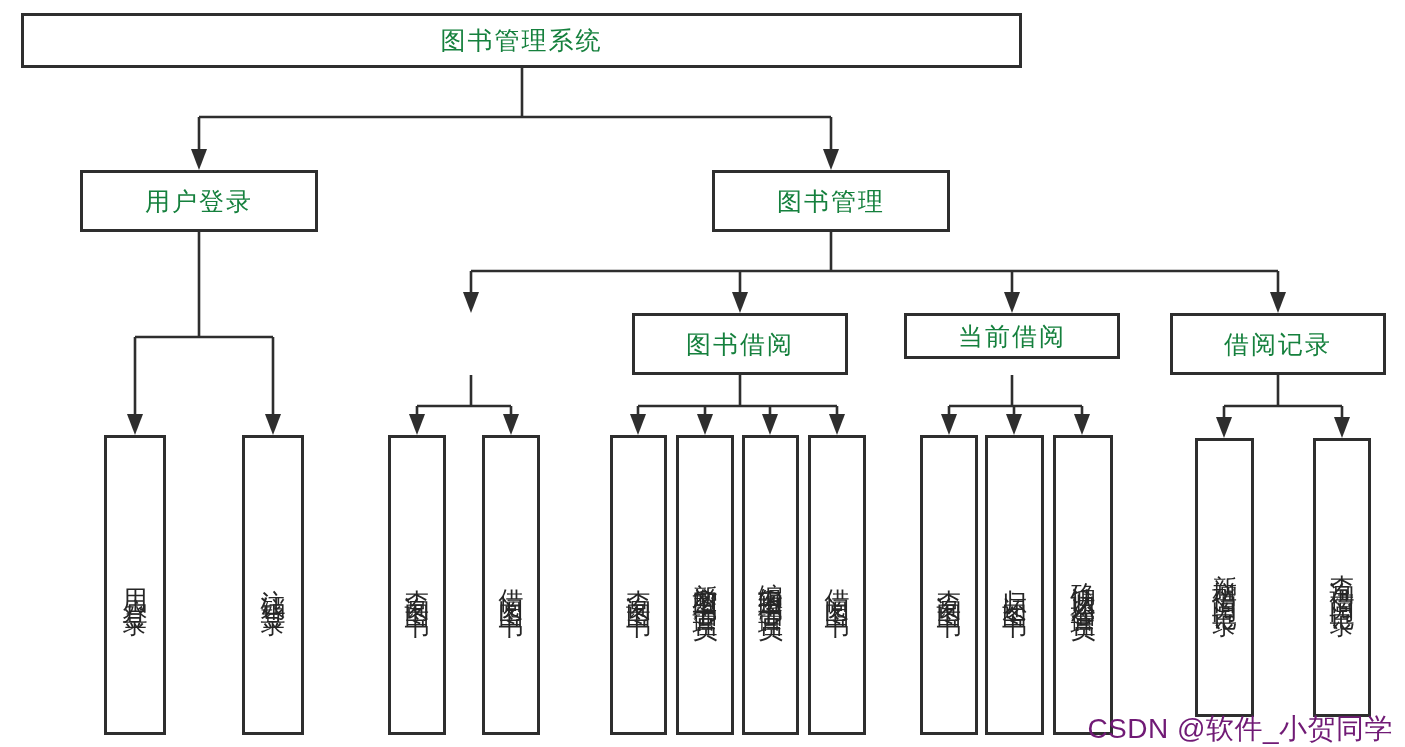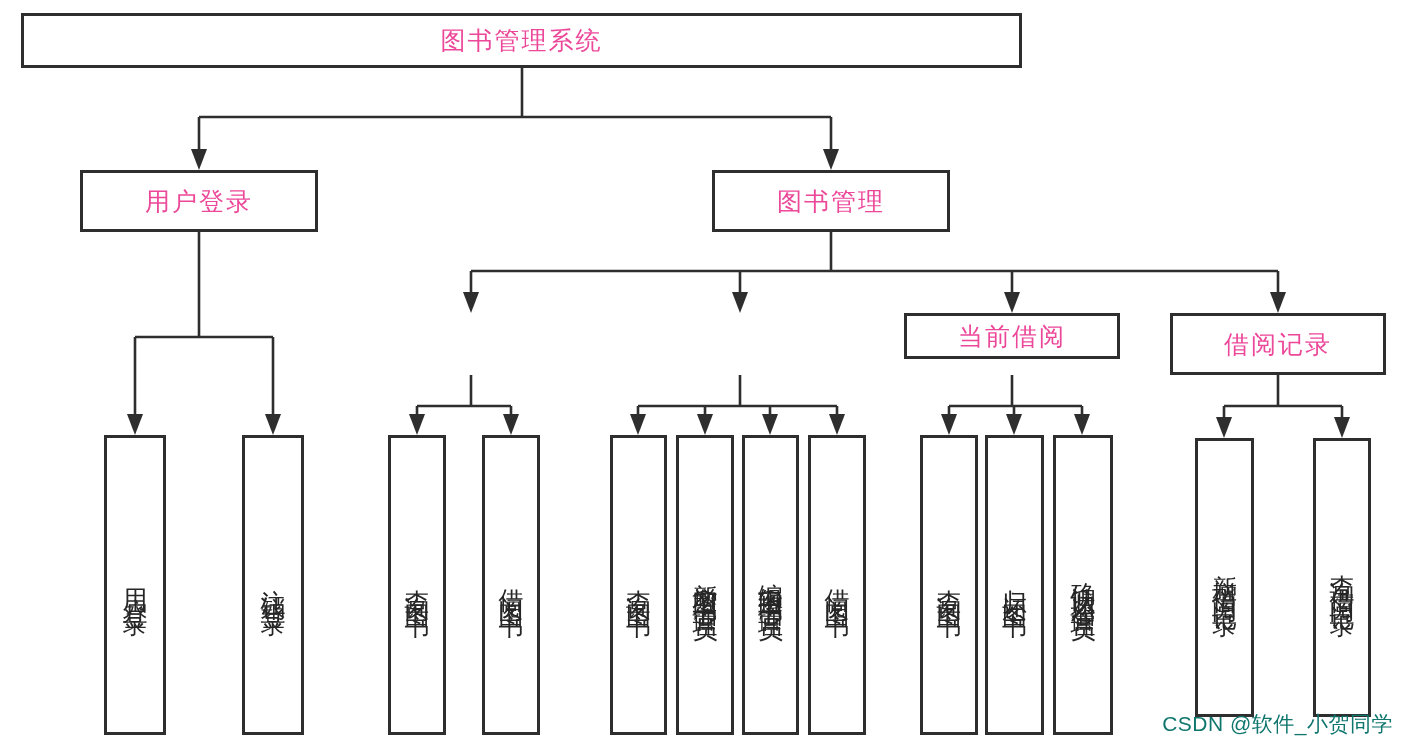--- a/index.html
+++ b/index.html
@@ -39,40 +39,40 @@
     background: #ffffff;
     border: 3px solid #2e2e2e;
     display: flex;
     align-items: center;
     justify-content: center;
   }
   .hbox .hlabel {
     font-size: 25px;
     letter-spacing: 2px;
     white-space: nowrap;
-    color: #ec4899;
+    color: #15803d;
   }
   .vbox .vlabel {
     writing-mode: vertical-rl;
     text-orientation: mixed;
     font-size: 25px;
     line-height: 1;
     letter-spacing: 8px;
     color: #262626;
   }
   .vbox.long .vlabel {
     letter-spacing: 5px;
   }
   .watermark {
     position: absolute;
     right: 12px;
     top: 710px;
-    font-size: 21px;
+    font-size: 28px;
     letter-spacing: 0.5px;
-    color: #0f766e;
+    color: #701a75;
     white-space: nowrap;
   }
 </style>
 </head>
 <body>
 
 <div class="canvas">
 
   <svg class="connector-svg" viewBox="0 0 1405 747" xmlns="http://www.w3.org/2000/svg">
 
@@ -128,20 +128,23 @@
     <span class="hlabel">图书管理系统</span>
   </div>
 
   <div class="node hbox" style="left:80px; top:170px; width:238px; height:62px;">
     <span class="hlabel">用户登录</span>
   </div>
   <div class="node hbox" style="left:712px; top:170px; width:238px; height:62px;">
     <span class="hlabel">图书管理</span>
   </div>
 
+  <div class="node hbox" style="left:632px; top:313px; width:216px; height:62px;">
+    <span class="hlabel">图书借阅</span>
+  </div>
   <div class="node hbox" style="left:904px; top:313px; width:216px; height:46px;">
     <span class="hlabel">当前借阅</span>
   </div>
   <div class="node hbox" style="left:1170px; top:313px; width:216px; height:62px;">
     <span class="hlabel">借阅记录</span>
   </div>
 
   <div class="node vbox" style="left:104px; top:435px; width:62px; height:300px;">
     <span class="vlabel">用户登录</span>
   </div>

